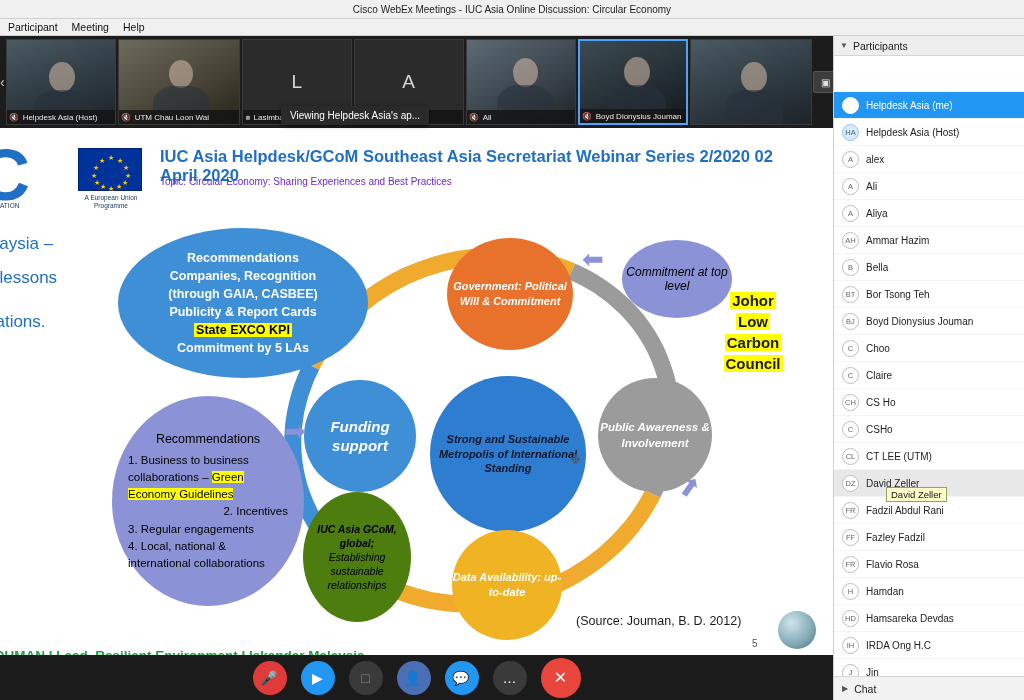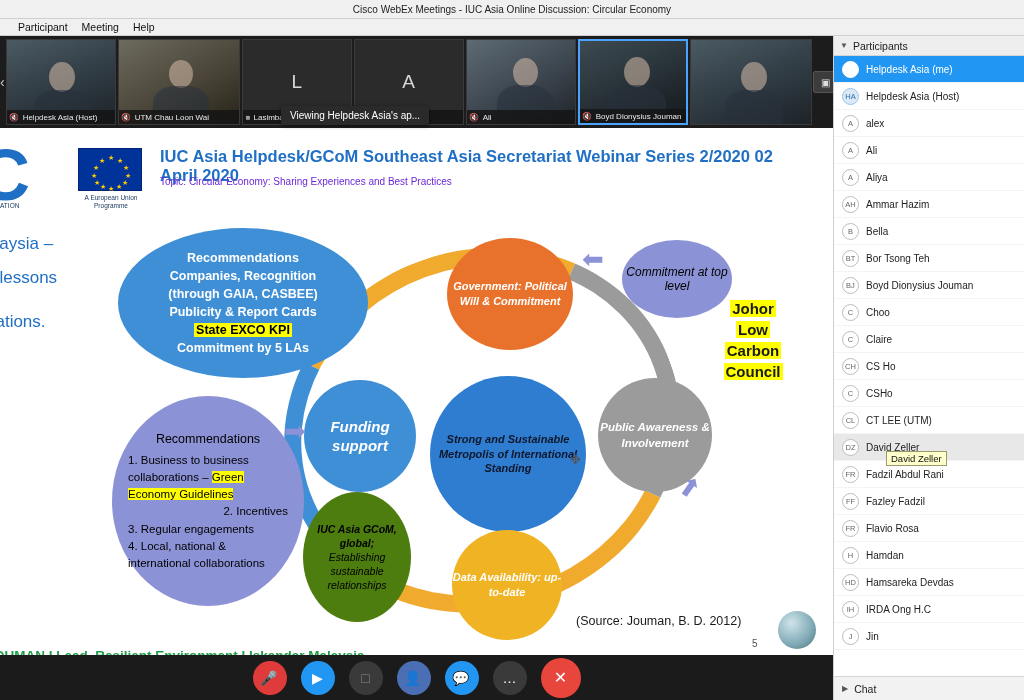--- a/index.html
+++ b/index.html
@@ -15,21 +15,21 @@
     position:absolute; left:0; top:0; width:1024px; height:19px;
     background:#f0f0f0; border-bottom:1px solid #d0d0d0;
     display:flex; align-items:center; justify-content:center;
   }
   .titlebar .t { font-size:10px; color:#222; }
 
   
   .menubar {
     position:absolute; left:0; top:19px; width:1024px; height:17px;
     background:#f0f0f0; display:flex; align-items:center; gap:14px;
-    padding-left:18px; border-bottom:1px solid #cfcfcf;
+    padding-left:8px; border-bottom:1px solid #cfcfcf;
   }
   .menubar .m { font-size:10.5px; color:#111; }
 
   
   .filmstrip {
     position:absolute; left:0; top:36px; width:833px; height:92px;
     background:#1c1c1c; display:flex; align-items:stretch;
   }
   .strip-arrow {
     width:22px; display:flex; align-items:center; justify-content:center;
@@ -146,21 +146,21 @@
   .e-center { left:430px; top:248px; width:156px; height:156px; background:#2e7dd1; color:#0f172a; font-size:11px; line-height:1.35; }
   .e-funding { left:304px; top:252px; width:112px; height:112px; background:#3f8fd6; font-size:15px; line-height:1.3; }
   .e-public { left:598px; top:250px; width:114px; height:114px; background:#9b9b9b; font-size:11.5px; line-height:1.4; }
   .e-data { left:452px; top:402px; width:110px; height:110px; background:#f0b323; font-size:11px; line-height:1.35; }
   .e-champ { left:678px; top:380px; width:124px; height:104px; background:#8c92d6; font-size:10.5px; line-height:1.4; color:#000; }
   .e-iuc { left:303px; top:364px; width:108px; height:130px; background:#4d7c0f; color:#000; font-size:10.5px; line-height:1.35; font-weight:normal; }
   .e-iuc b { font-weight:bold; }
 
   .johor {
     position:absolute; left:713px; top:162px; width:80px;
-    text-align:center; font-size:15px; font-weight:bold; color:#1a1a1a; line-height:1.4;margin-top:8px;
+    text-align:center; font-size:15px; font-weight:bold; color:#1a1a1a; line-height:1.4;
   }
   .johor span { background:#ffff00; padding:0 2px; }
 
   .arrow { position:absolute; color:#8c92d6; font-size:26px; line-height:1; }
 
   .source {
     position:absolute; left:576px; top:486px; font-size:12.5px; color:#1a1a1a;
   }
   .pagenum { position:absolute; left:752px; top:510px; font-size:10px; color:#555; }
   .footer-txt {
@@ -193,21 +193,21 @@
 
   
   .panel {
     position:absolute; left:833px; top:36px; width:191px; height:664px; background:#fff;
     border-left:1px solid #cfcfcf;
   }
   .panel-hd {
     height:20px; background:#eeeeee; border-bottom:1px solid #d6d6d6;
     display:flex; align-items:center; gap:5px; padding-left:6px; font-size:10.5px; color:#222;
   }
-  .plist { height:606px; overflow:hidden; }
+  .plist { height:606px; overflow:hidden;margin-top:36px; }
   .prow {
     height:27px; display:flex; align-items:center; gap:7px; padding-left:8px; font-size:10px; color:#222;
     border-bottom:1px solid #f4f4f4; position:relative;
   }
   .prow.sel { background:#2196f3; color:#fff; }
   .prow.hov { background:#e8e8e8; }
   .av {
     width:17px; height:17px; border-radius:50%; background:#fff; border:1px solid #bdbdbd;
     display:flex; align-items:center; justify-content:center; font-size:7.5px; color:#666;
   }

